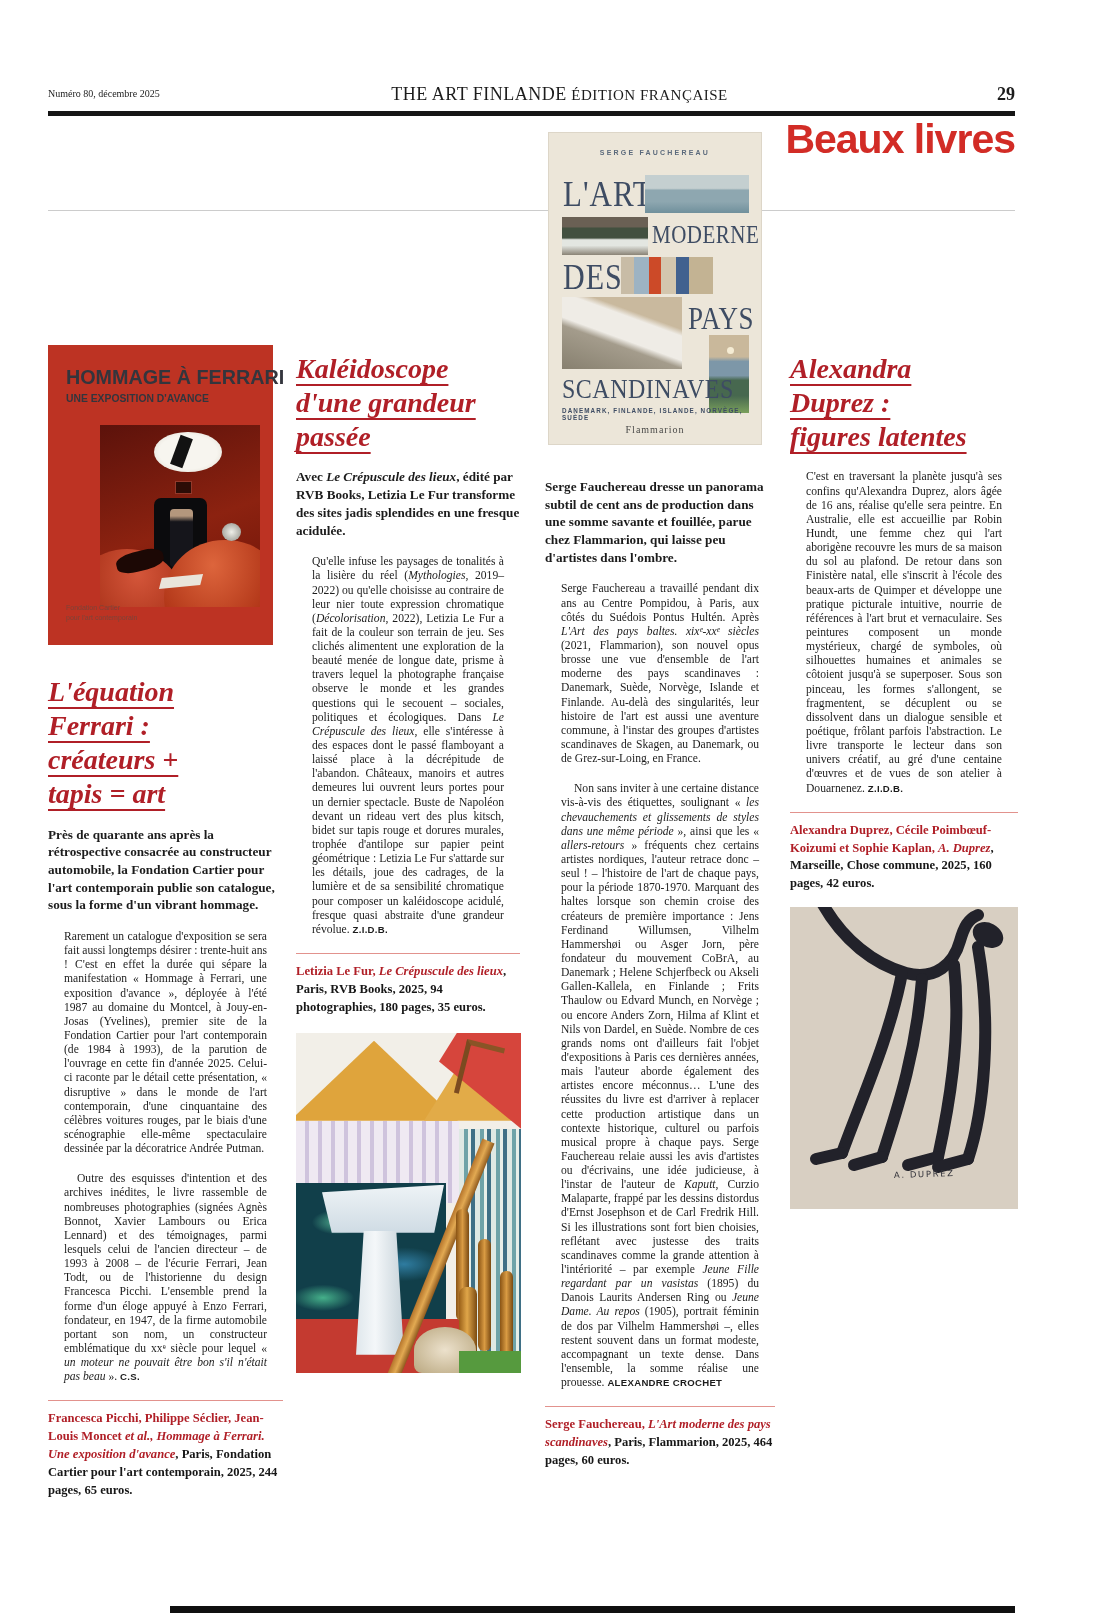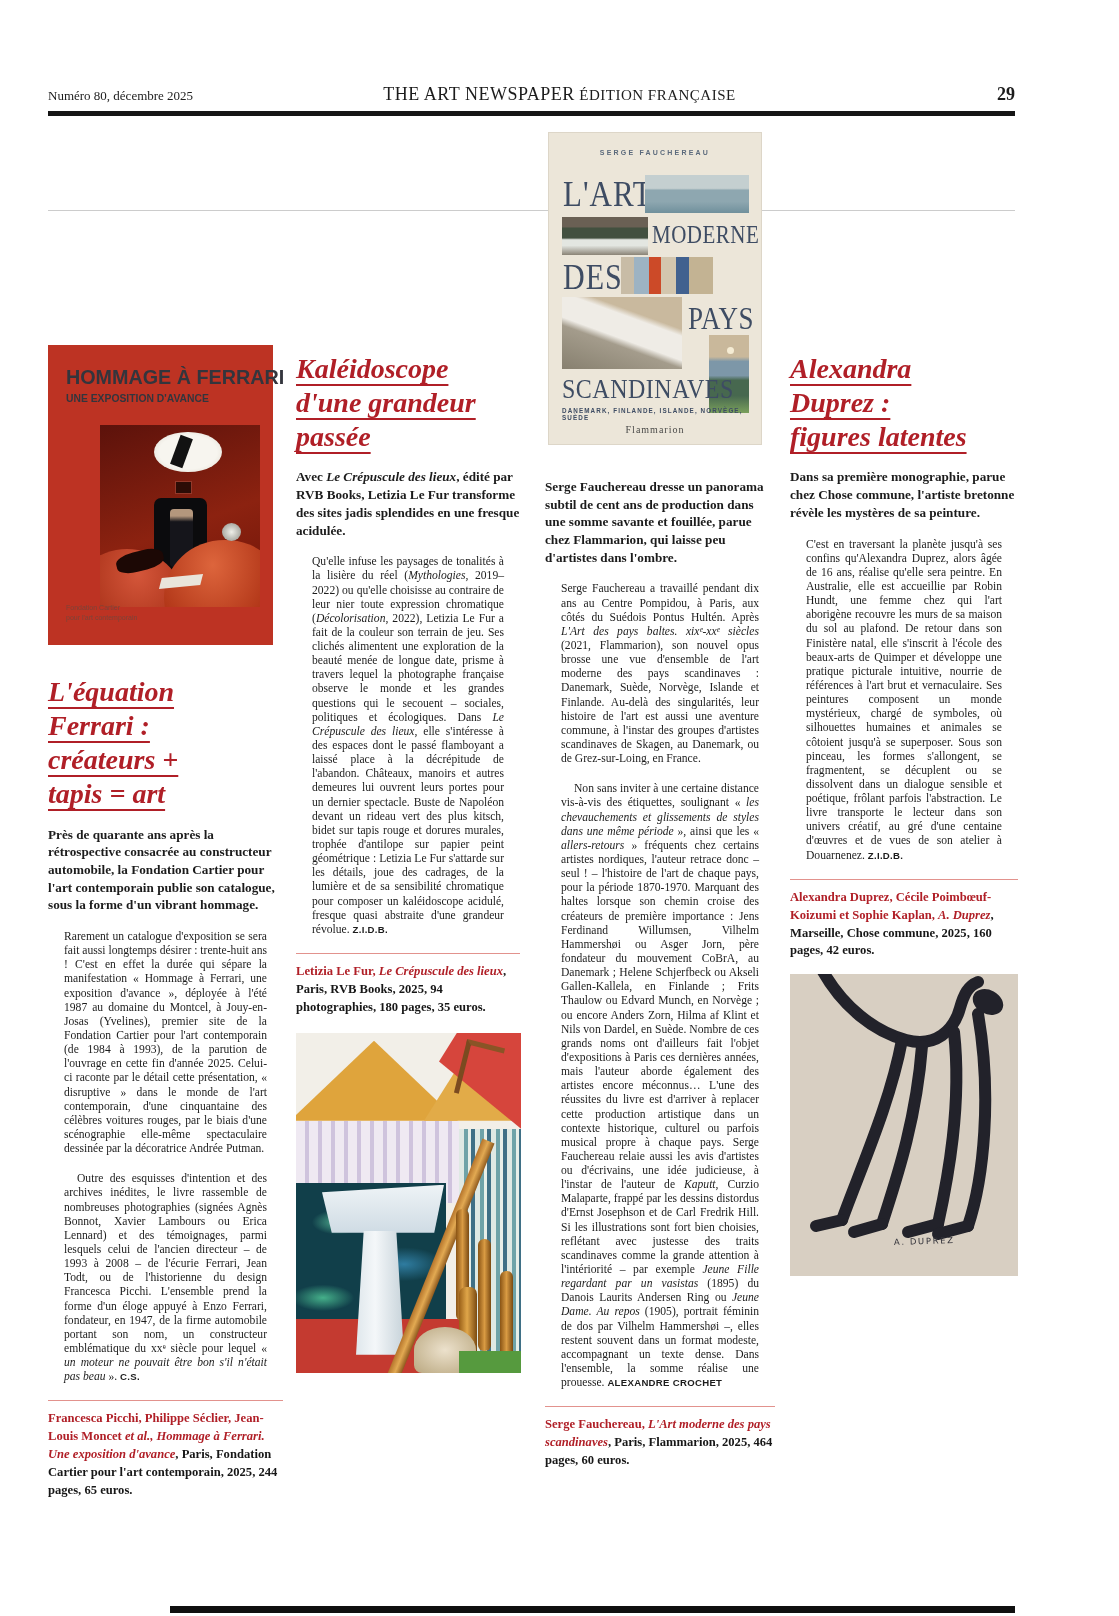--- a/index.html
+++ b/index.html
@@ -2,21 +2,21 @@
 <html lang="fr"><head>
 <meta charset="utf-8">
 <style>
   html,body { margin:0; padding:0; background:#e8e8e8; }
   .page {
     position:relative; width:1119px; height:1616px; margin:0 auto;
     background:#ffffff; font-family:"Liberation Serif", serif; color:#1c1c1c;
     overflow:hidden;
   }
   
-  .issue   { position:absolute; left:48px;  top:88px; font-size:13px; }
+  .issue   { position:absolute; left:48px;  top:88px; font-size:10px; }
   .masthead{ position:absolute; left:0; right:0; top:84px; text-align:center; letter-spacing:.5px; }
   .masthead .mh-main { font-size:18px; }
   .masthead .mh-suffix { font-size:15px; }
   .pageno  { position:absolute; right:104px; top:84px; font-weight:700; font-size:18px; }
   .black-rule { position:absolute; left:48px; right:104px; top:111px; height:5px; background:#151515; }
   .section-title {
     position:absolute; right:104px; top:116px;
     font-family:"Liberation Sans", sans-serif; font-weight:700;
     font-size:41px; letter-spacing:-1px; color:#d22c26;
   }
@@ -114,25 +114,26 @@
 
   .bottom-bar { position:absolute; left:170px; right:104px; bottom:3px; height:7px; background:#101010; }
 </style>
 </head>
 <body>
 
 <div class="page">
 
   <div class="issue">Numéro 80, décembre 2025</div>
   <div class="masthead">
-    <span class="mh-main">THE ART NEWSPAPER</span>
+    <span class="mh-main">THE ART FINLANDE</span>
     <span class="mh-suffix">ÉDITION FRANÇAISE</span>
   </div>
   <div class="pageno">29</div>
   <div class="black-rule"></div>
+  <div class="section-title">Beaux livres</div>
   <div class="hairline"></div>
 
   <section class="col col1">
     <div class="ferrari-cover">
       <div class="fc-title">HOMMAGE À FERRARI</div>
       <div class="fc-subtitle">UNE EXPOSITION D'AVANCE</div>
       <div class="fc-photo">
         <div class="fc-clock"></div>
         <div class="fc-hand"></div>
         <div class="fc-latch"></div>
@@ -220,21 +221,20 @@
     </div>
     <div class="credit"><span class="seg-rb">Serge Fauchereau, </span><span class="seg-rbi">L'Art moderne des pays scandinaves</span><span class="seg-b">, Paris, Flammarion, 2025, 464 pages, 60 euros.</span></div>
   </section>
 
   <section class="col col4">
     <h2 class="headline">
       <span class="hl">Alexandra</span><br>
       <span class="hl">Duprez :</span><br>
       <span class="hl">figures latentes</span>
     </h2>
-    <p class="lede"><span>Dans sa première monographie, parue chez Chose commune, l'artiste bretonne révèle les mystères de sa peinture.</span></p>
     <div class="body">
       <p><span>C'est en traversant la planète jusqu'à ses confins qu'Alexandra Duprez, alors âgée de 16 ans, réalise qu'elle sera peintre. En Australie, elle est accueillie par Robin Hundt, une femme chez qui l'art aborigène recouvre les murs de sa maison du sol au plafond. De retour dans son Finistère natal, elle s'inscrit à l'école des beaux-arts de Quimper et développe une pratique picturale intuitive, nourrie de références à l'art brut et vernaculaire. Ses peintures composent un monde mystérieux, chargé de symboles, où silhouettes humaines et animales se côtoient jusqu'à se superposer. Sous son pinceau, les formes s'allongent, se fragmentent, se décuplent ou se dissolvent dans un dialogue sensible et poétique, frôlant parfois l'abstraction. Le livre transporte le lecteur dans son univers créatif, au gré d'une centaine d'œuvres et de vues de son atelier à Douarnenez. </span><span class="seg-init">Z.I.D.B.</span></p>
     </div>
     <div class="credit"><span class="seg-rb">Alexandra Duprez, Cécile Poimbœuf-Koizumi et Sophie Kaplan, </span><span class="seg-rbi">A. Duprez</span><span class="seg-b">, Marseille, Chose commune, 2025, 160 pages, 42 euros.</span></div>
     <div class="duprez-art">
       <svg width="228" height="302" viewBox="0 0 228 302" xmlns="http://www.w3.org/2000/svg">
         <g fill="none" stroke="#22222a" stroke-width="12" stroke-linecap="round">
           <path d="M30,-8 C52,34 86,58 116,66 C146,74 164,56 170,34 C174,20 178,12 188,8"></path>
           <path d="M112,66 C100,130 70,196 52,246"></path>
           <path d="M52,246 L26,252"></path>

